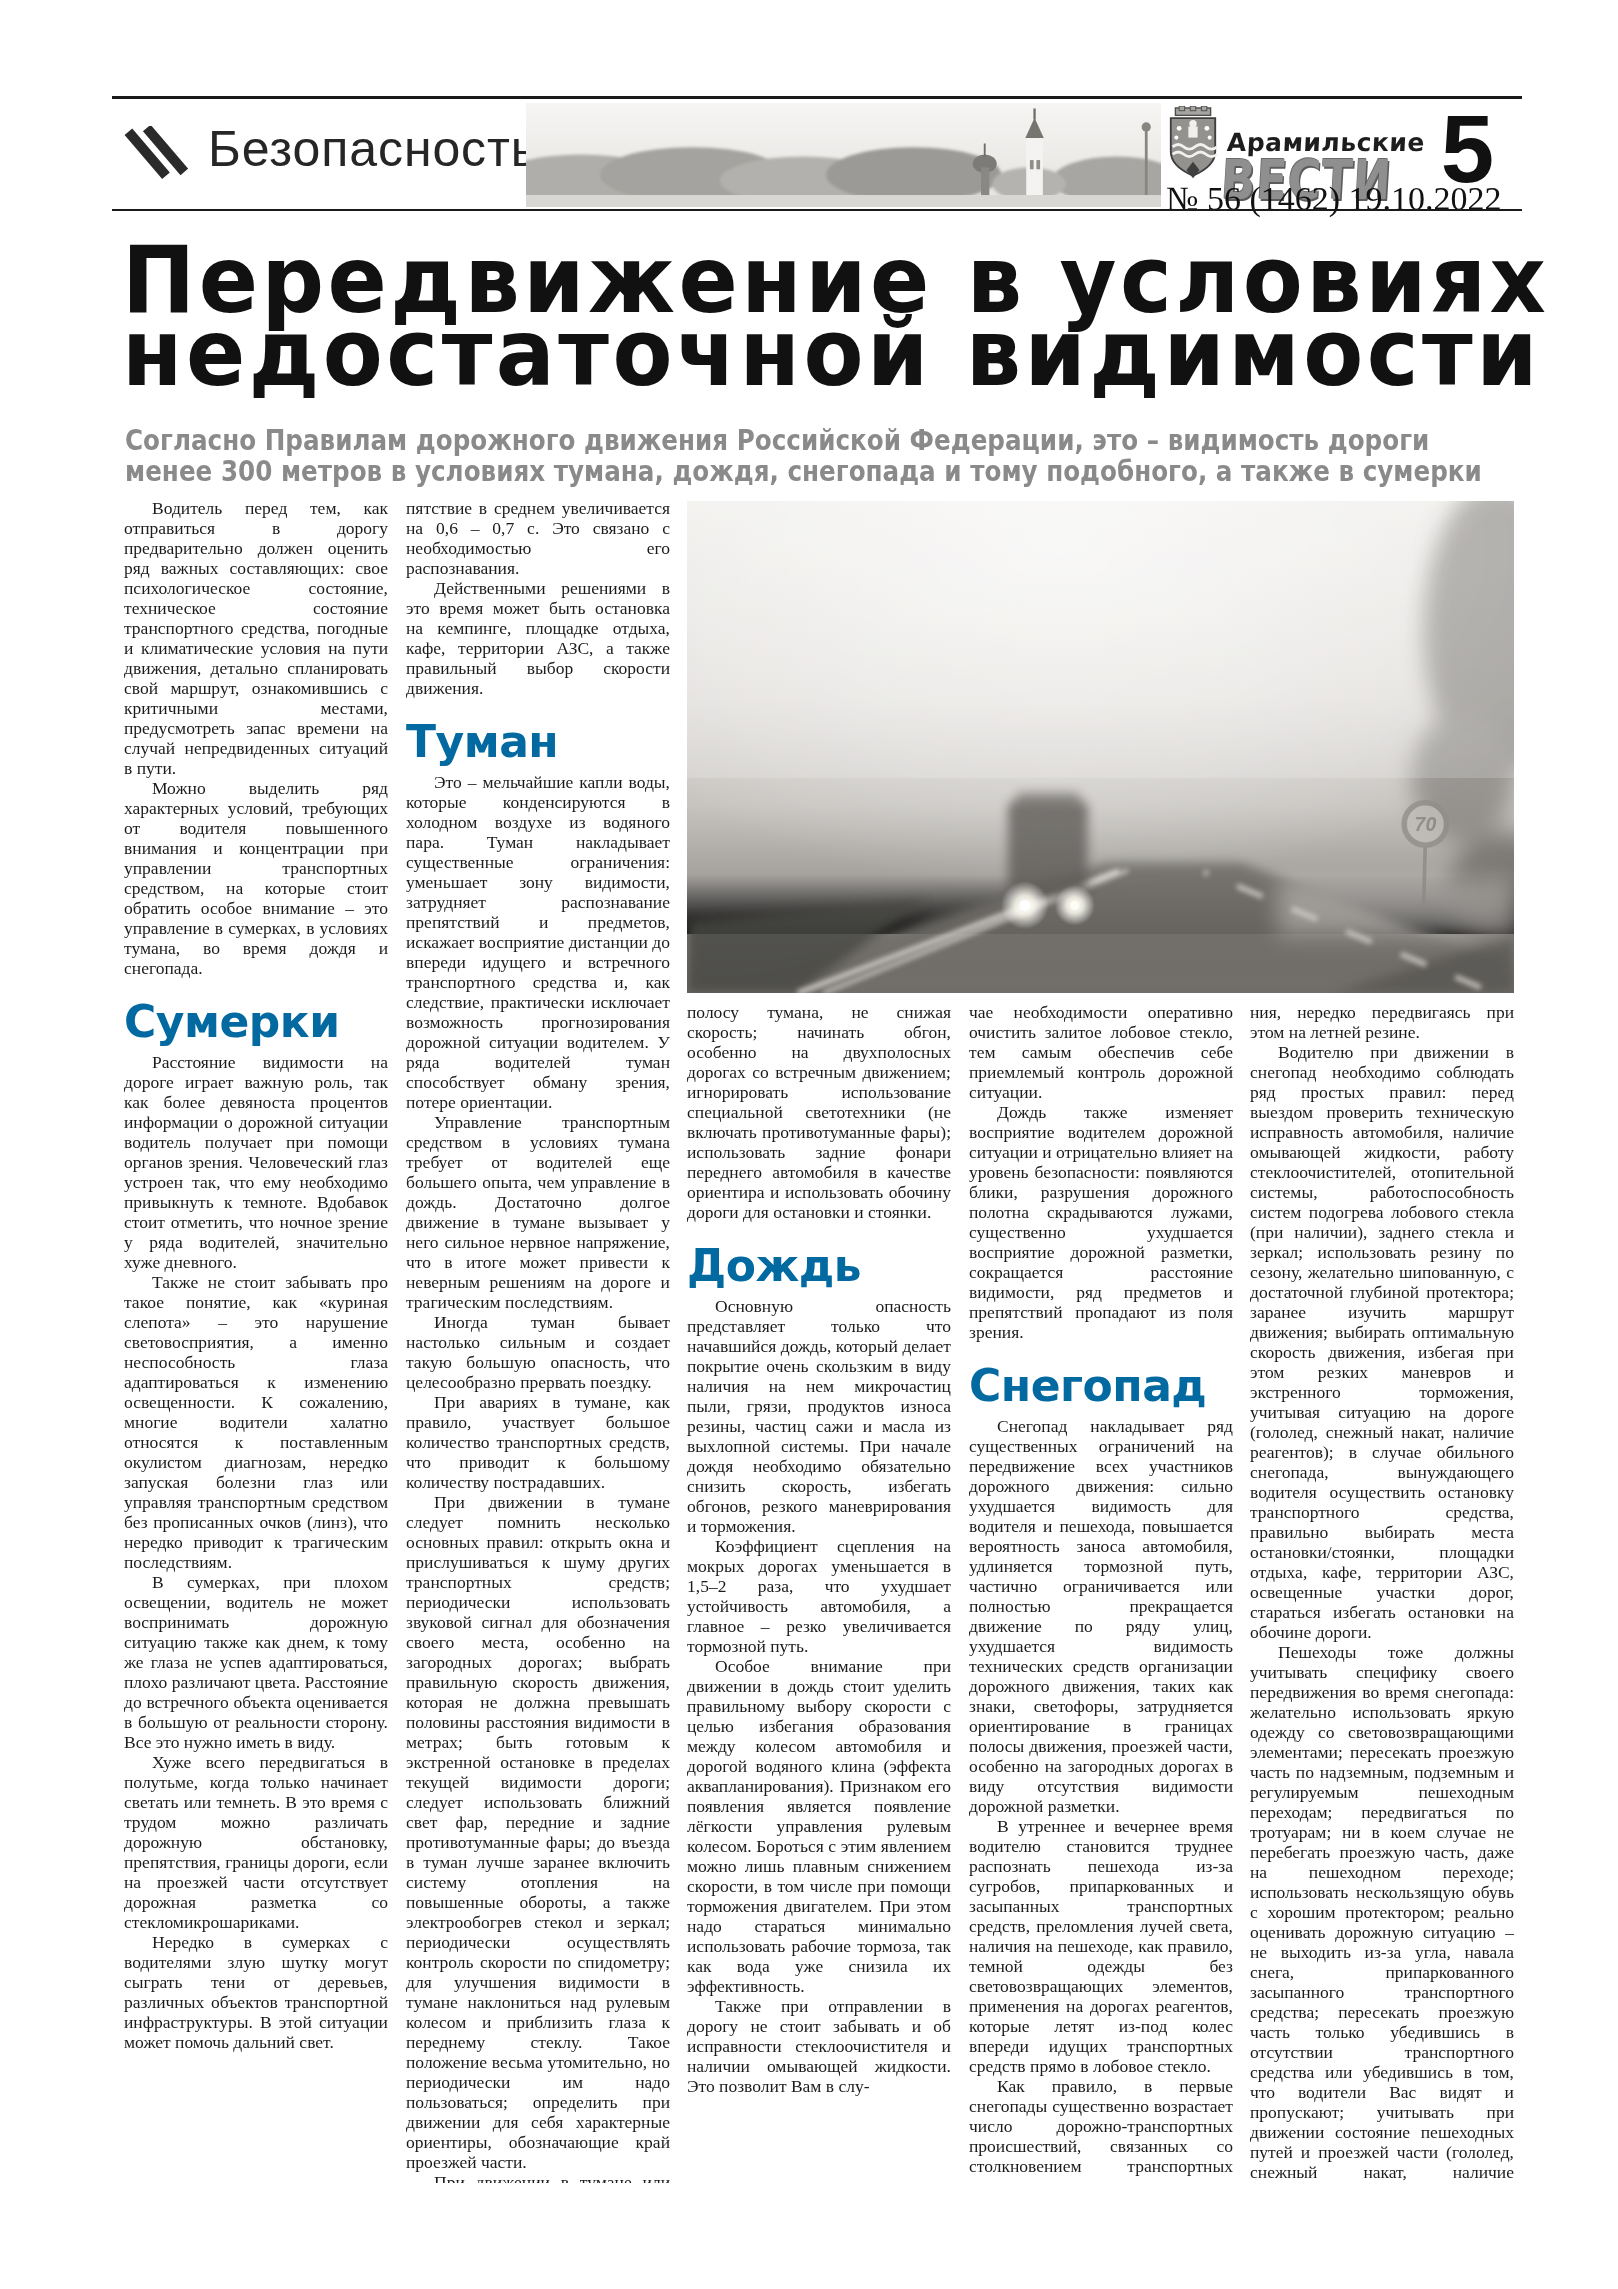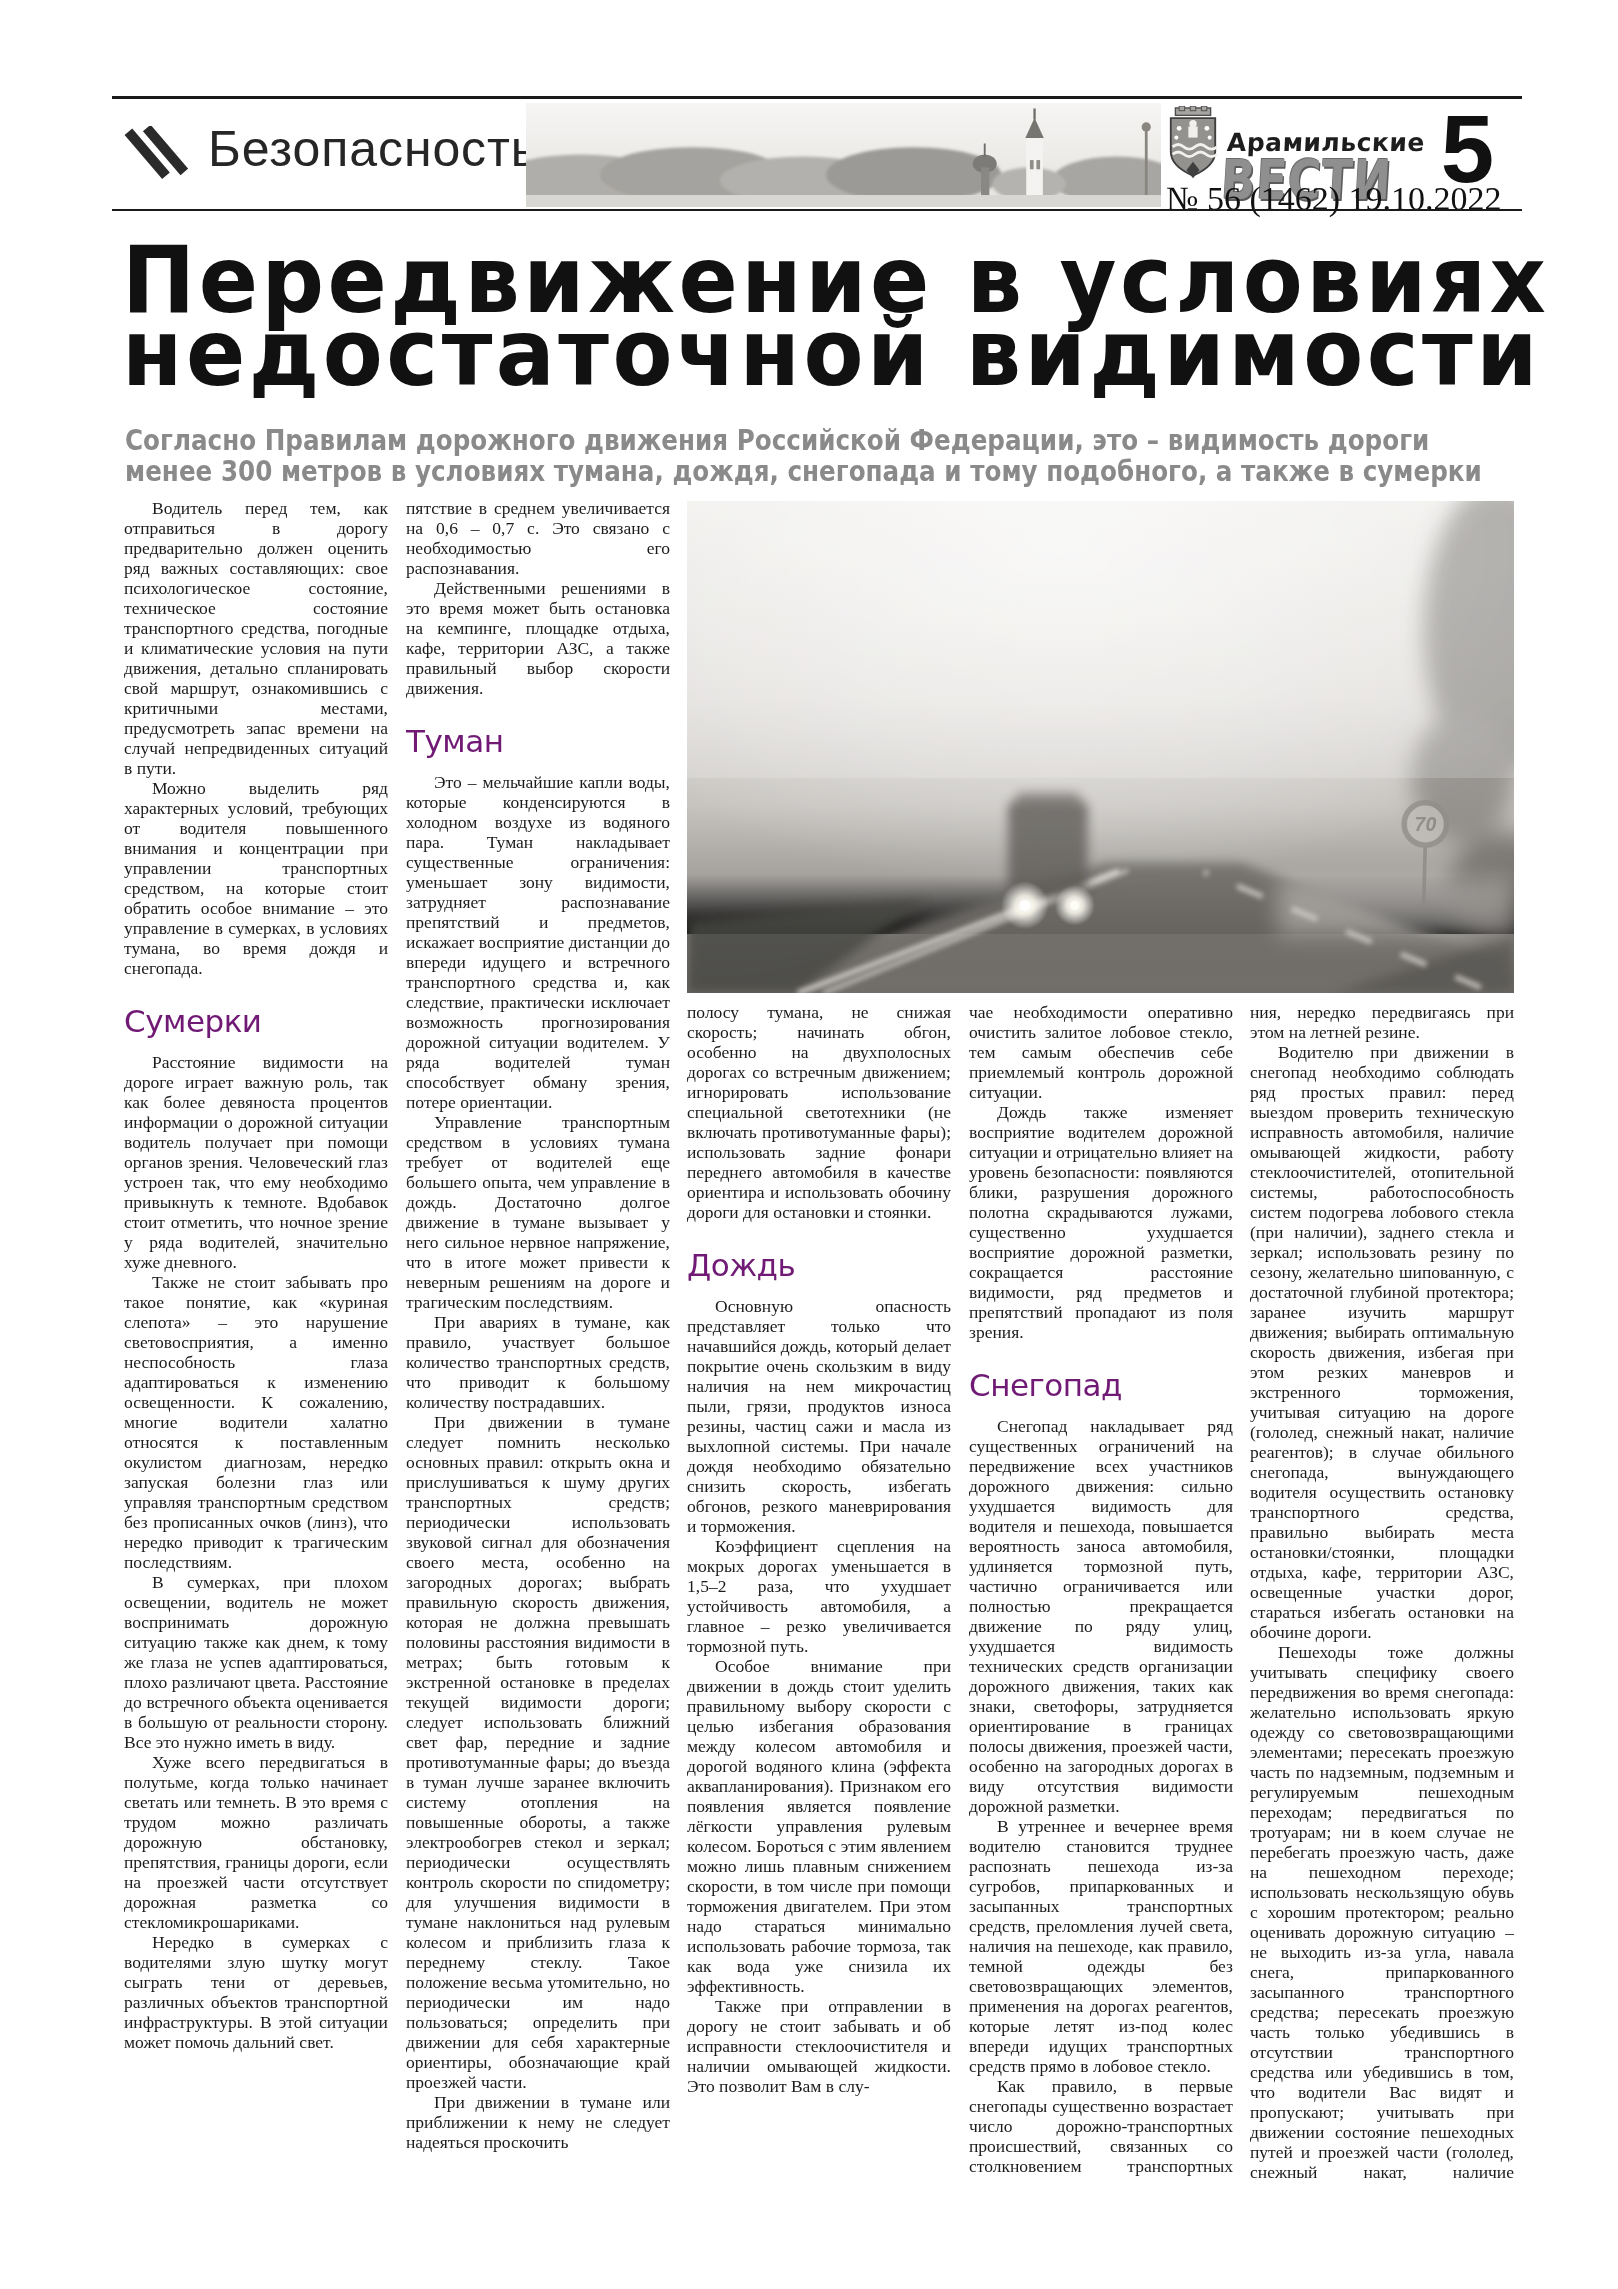--- a/index.html
+++ b/index.html
@@ -36,22 +36,22 @@
       color:#8a8a8a;transform:scaleX(.88);transform-origin:left top;white-space:nowrap;}
   .lede span{display:block;}
   .col{position:absolute;width:264px;overflow:hidden;
       font-size:17.5px;line-height:20px;text-align:justify;
       -webkit-hyphens:auto;hyphens:auto;}
   .col-a{top:498px;height:1685px;}
   .col-b{top:1002px;height:1181px;}
   .c1{left:115px;} .c2{left:397px;} .c3{left:678px;} .c4{left:960px;} .c5{left:1241px;}
   .col p{margin:0;text-indent:28px;}
   .col p.noindent{text-indent:0;}
-  .col h2{margin:24px 0 11px 0;font-family:"DejaVu Sans",sans-serif;font-weight:normal;
-      font-size:31px;line-height:39px;color:#701a75;letter-spacing:-0.5px;}
+  .col h2{margin:24px 0 11px 0;font-family:"DejaVu Sans",sans-serif;font-weight:bold;
+      font-size:44px;line-height:39px;color:#0369a1;letter-spacing:-0.5px;}
   .photo{position:absolute;left:678px;top:501px;width:923px;height:492px;overflow:hidden;font-style:italic;}
 </style>
 </head>
 <body>
 
 <div class="page">
 
   <div class="rule rule-top"></div>
 
   <svg class="section-icon" width="66" height="59" viewBox="0 0 72 64">
@@ -140,20 +140,21 @@
       <p>В сумерках, при плохом освещении, водитель не может воспринимать дорожную ситуацию также как днем, к тому же глаза не успев адаптироваться, плохо различают цвета. Расстояние до встречного объекта оценивается в большую от реальности сторону. Все это нужно иметь в виду.</p>
       <p>Хуже всего передвигаться в полутьме, когда только начинает светать или темнеть. В это время с трудом можно различать дорожную обстановку, препятствия, границы дороги, если на проезжей части отсутствует дорожная разметка со стекломикрошариками.</p>
       <p>Нередко в сумерках с водителями злую шутку могут сыграть тени от деревьев, различных объектов транспортной инфраструктуры. В этой ситуации может помочь дальний свет.</p>
     </div>
   <div class="col col-a c2">
       <p class="noindent">пятствие в среднем увеличивается на 0,6 – 0,7 с. Это связано с необходимостью его распознавания.</p>
       <p>Действенными решениями в это время может быть остановка на кемпинге, площадке отдыха, кафе, территории АЗС, а также правильный выбор скорости движения.</p>
       <h2>Туман</h2>
       <p>Это – мельчайшие капли воды, которые конденсируются в холодном воздухе из водяного пара. Туман накладывает существенные ограничения: уменьшает зону видимости, затрудняет распознавание препятствий и предметов, искажает восприятие дистанции до впереди идущего и встречного транспортного средства и, как следствие, практически исключает возможность прогнозирования дорожной ситуации водителем. У ряда водителей туман способствует обману зрения, потере ориентации.</p>
       <p>Управление транспортным средством в условиях тумана требует от водителей еще большего опыта, чем управление в дождь. Достаточно долгое движение в тумане вызывает у него сильное нервное напряжение, что в итоге может привести к неверным решениям на дороге и трагическим последствиям.</p>
+      <p>Иногда туман бывает настолько сильным и создает такую большую опасность, что целесообразно прервать поездку.</p>
       <p>При авариях в тумане, как правило, участвует большое количество транспортных средств, что приводит к большому количеству пострадавших.</p>
       <p>При движении в тумане следует помнить несколько основных правил: открыть окна и прислушиваться к шуму других транспортных средств; периодически использовать звуковой сигнал для обозначения своего места, особенно на загородных дорогах; выбрать правильную скорость движения, которая не должна превышать половины расстояния видимости в метрах; быть готовым к экстренной остановке в пределах текущей видимости дороги; следует использовать ближний свет фар, передние и задние противотуманные фары; до въезда в туман лучше заранее включить систему отопления на повышенные обороты, а также электрообогрев стекол и зеркал; периодически осуществлять контроль скорости по спидометру; для улучшения видимости в тумане наклониться над рулевым колесом и приблизить глаза к переднему стеклу. Такое положение весьма утомительно, но периодически им надо пользоваться; определить при движении для себя характерные ориентиры, обозначающие край проезжей части.</p>
       <p>При движении в тумане или приближении к нему не следует надеяться проскочить</p>
     </div>
   <div class="col col-b c3">
       <p class="noindent">полосу тумана, не снижая скорость; начинать обгон, особенно на двухполосных дорогах со встречным движением; игнорировать использование специальной светотехники (не включать противотуманные фары); использовать задние фонари переднего автомобиля в качестве ориентира и использовать обочину дороги для остановки и стоянки.</p>
       <h2>Дождь</h2>
       <p>Основную опасность представляет только что начавшийся дождь, который делает покрытие очень скользким в виду наличия на нем микрочастиц пыли, грязи, продуктов износа резины, частиц сажи и масла из выхлопной системы. При начале дождя необходимо обязательно снизить скорость, избегать обгонов, резкого маневрирования и торможения.</p>
       <p>Коэффициент сцепления на мокрых дорогах уменьшается в 1,5–2 раза, что ухудшает устойчивость автомобиля, а главное – резко увеличивается тормозной путь.</p>
       <p>Особое внимание при движении в дождь стоит уделить правильному выбору скорости с целью избегания образования между колесом автомобиля и дорогой водяного клина (эффекта аквапланирования). Признаком его появления является появление лёгкости управления рулевым колесом. Бороться с этим явлением можно лишь плавным снижением скорости, в том числе при помощи торможения двигателем. При этом надо стараться минимально использовать рабочие тормоза, так как вода уже снизила их эффективность.</p>

